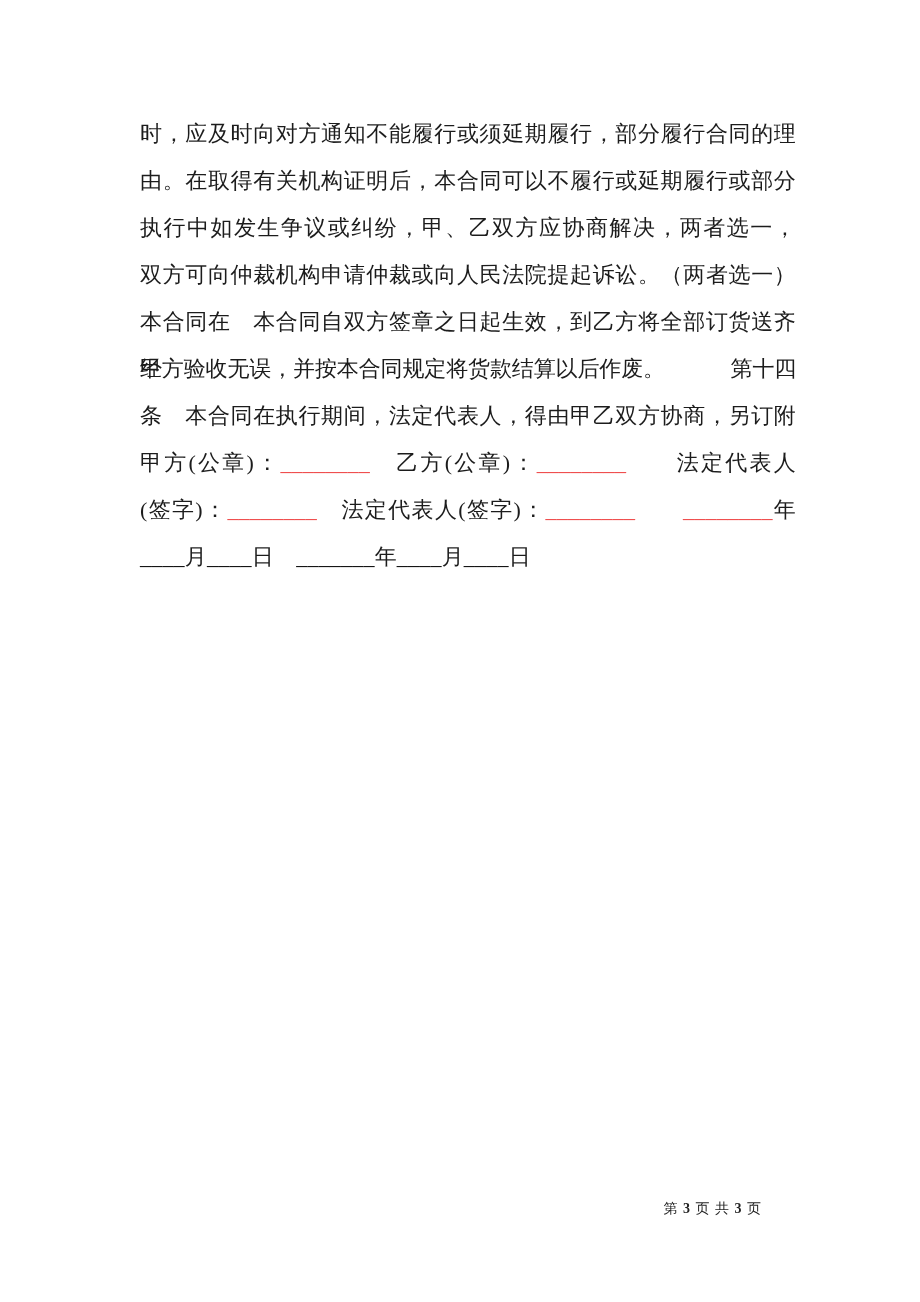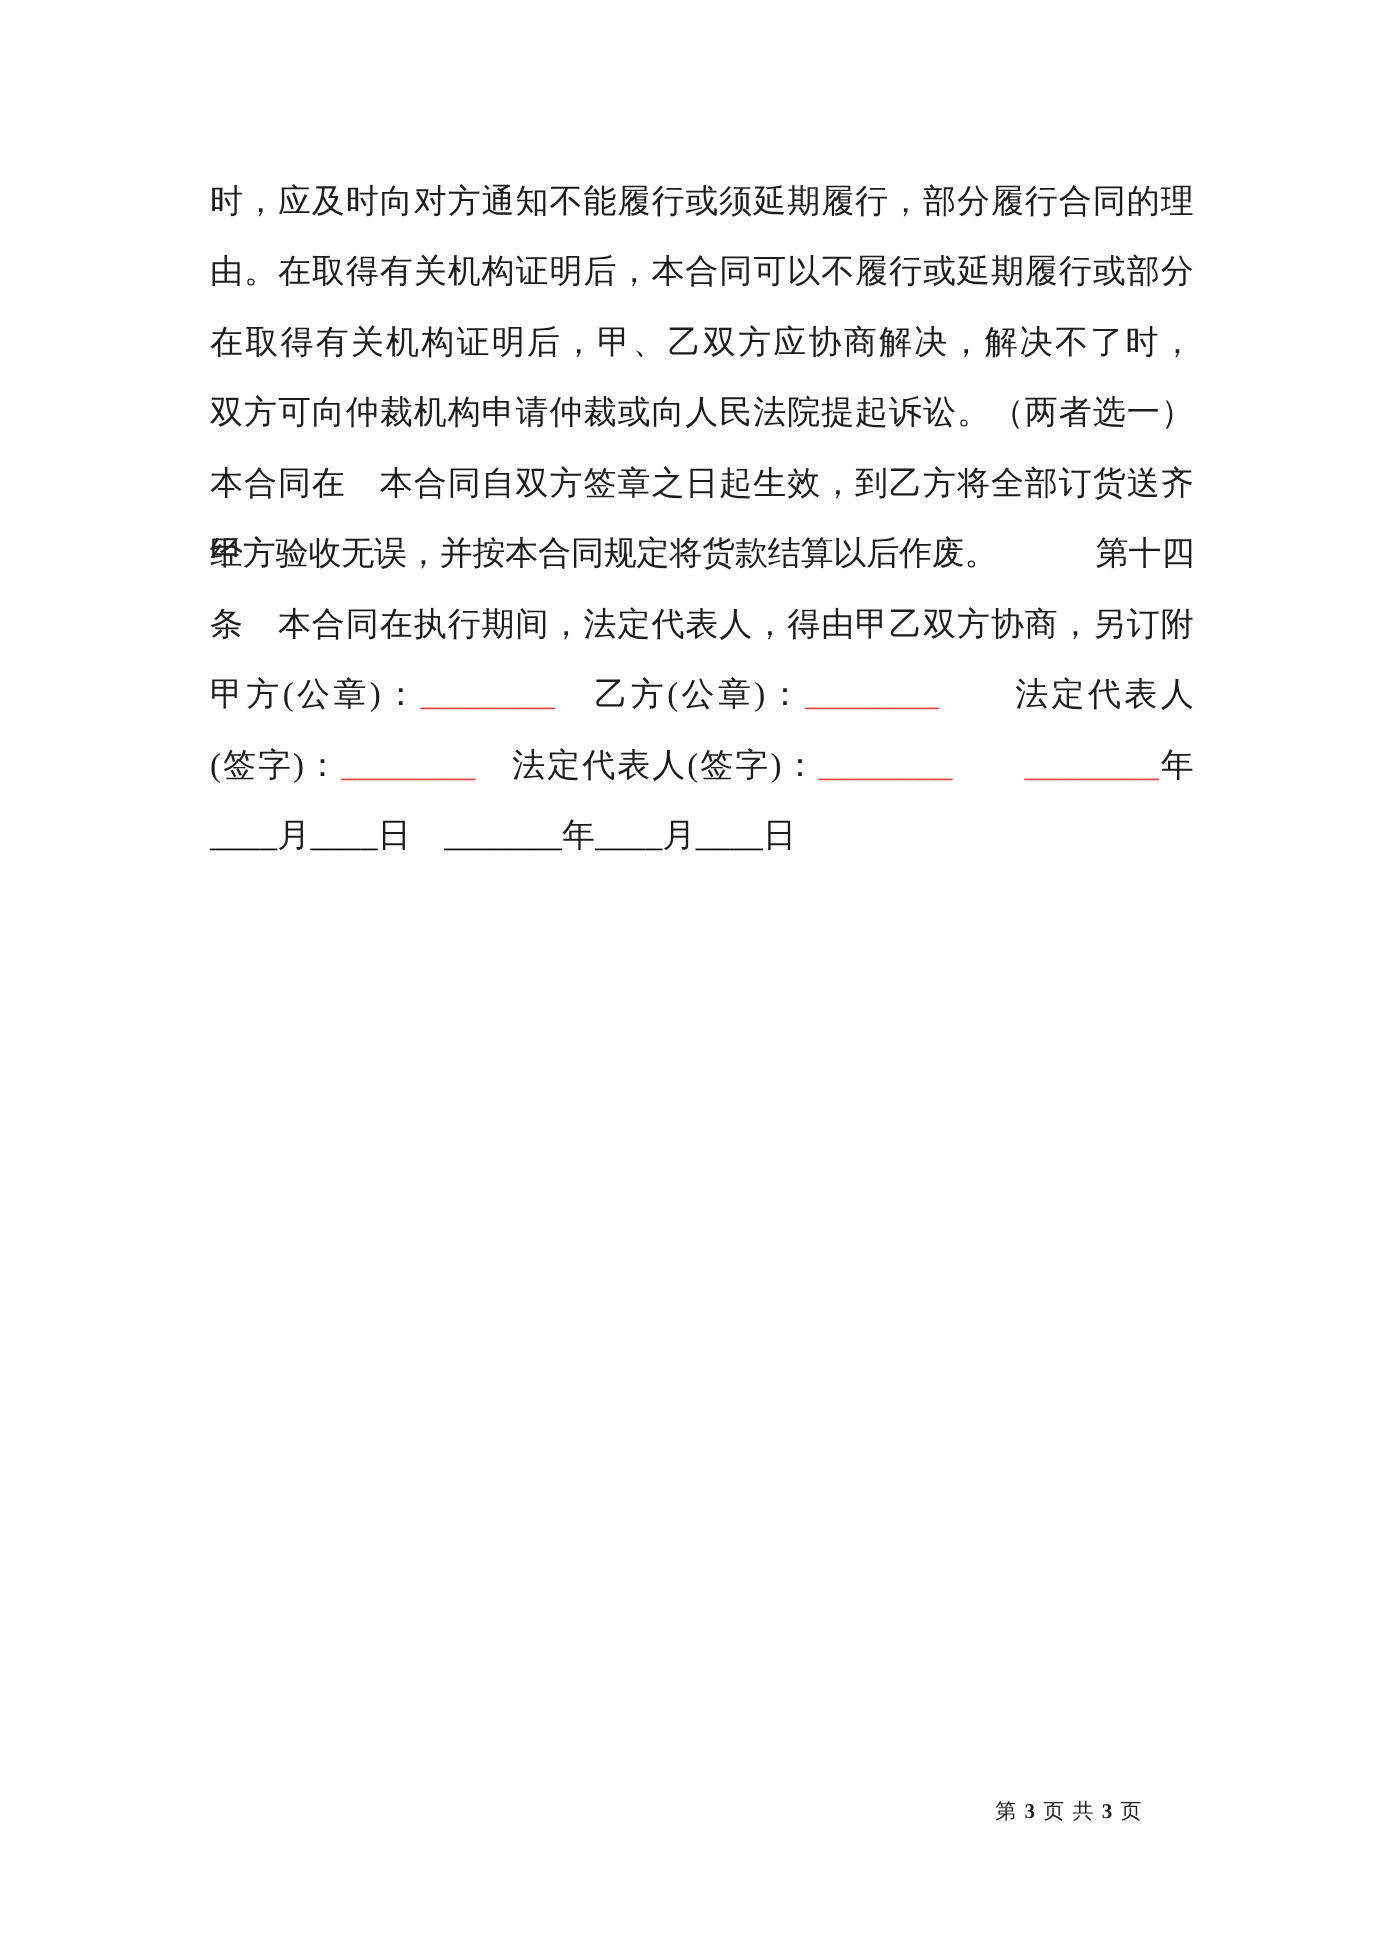--- a/index.html
+++ b/index.html
@@ -64,21 +64,21 @@
 </style>
 </head>
 <body>
 
 <div class="page">
 
   <div class="content">
 
     <div class="line just">时，应及时向对方通知不能履行或须延期履行，部分履行合同的理</div>
     <div class="line just">由。在取得有关机构证明后，本合同可以不履行或延期履行或部分</div>
-    <div class="line just">在取得有关机构证明后，甲、乙双方应协商解决，解决不了时，</div>
+    <div class="line just">执行中如发生争议或纠纷，甲、乙双方应协商解决，两者选一，</div>
     <div class="line just">双方可向仲裁机构申请仲裁或向人民法院提起诉讼。（两者选一）</div>
     <div class="line just">本合同在　本合同自双方签章之日起生效，到乙方将全部订货送齐经</div>
     <div class="line just tight">甲方验收无误，并按本合同规定将货款结算以后作废。　　　第十四</div>
     <div class="line just">条　本合同在执行期间，法定代表人，得由甲乙双方协商，另订附</div>
 
     <div class="line just sigline"><span>甲方(公章)：</span><span class="blank">________</span><span>　</span><span>乙方(公章)：</span><span class="blank">________</span><span>　　</span><span>法定代表人</span></div>
 
     <div class="line just sigline"><span>(签字)：</span><span class="blank">________</span><span>　</span><span>法定代表人(签字)：</span><span class="blank">________</span><span>　　</span><span class="blank">________</span><span>年</span></div>
 
     <div class="line sigline"><span class="blank-d">____</span><span>月</span><span class="blank-d">____</span><span>日</span><span>　</span><span class="blank-d">_______</span><span>年</span><span class="blank-d">____</span><span>月</span><span class="blank-d">____</span><span>日</span></div>

